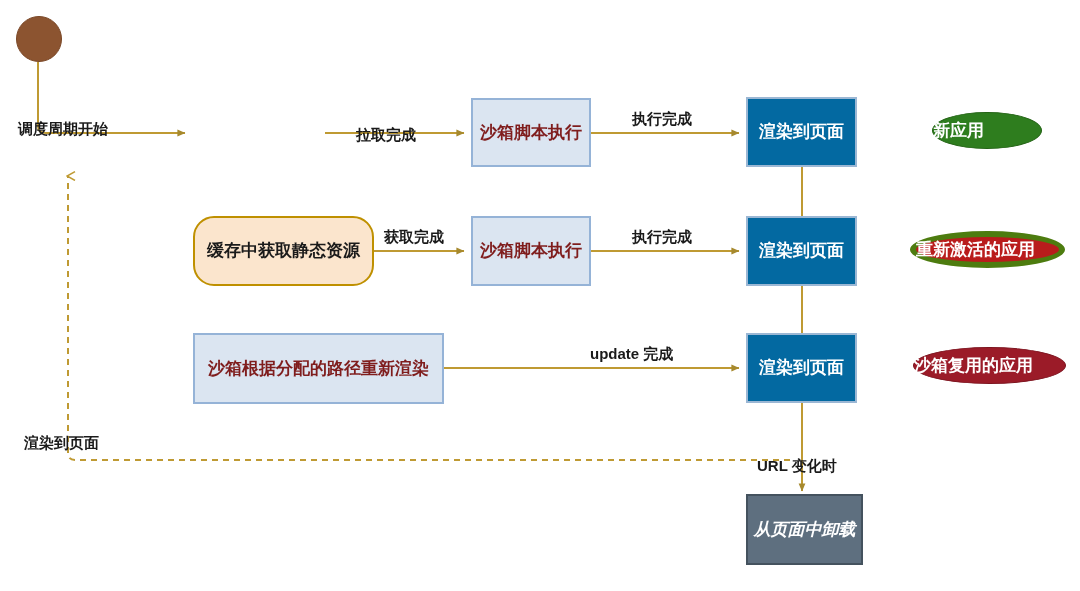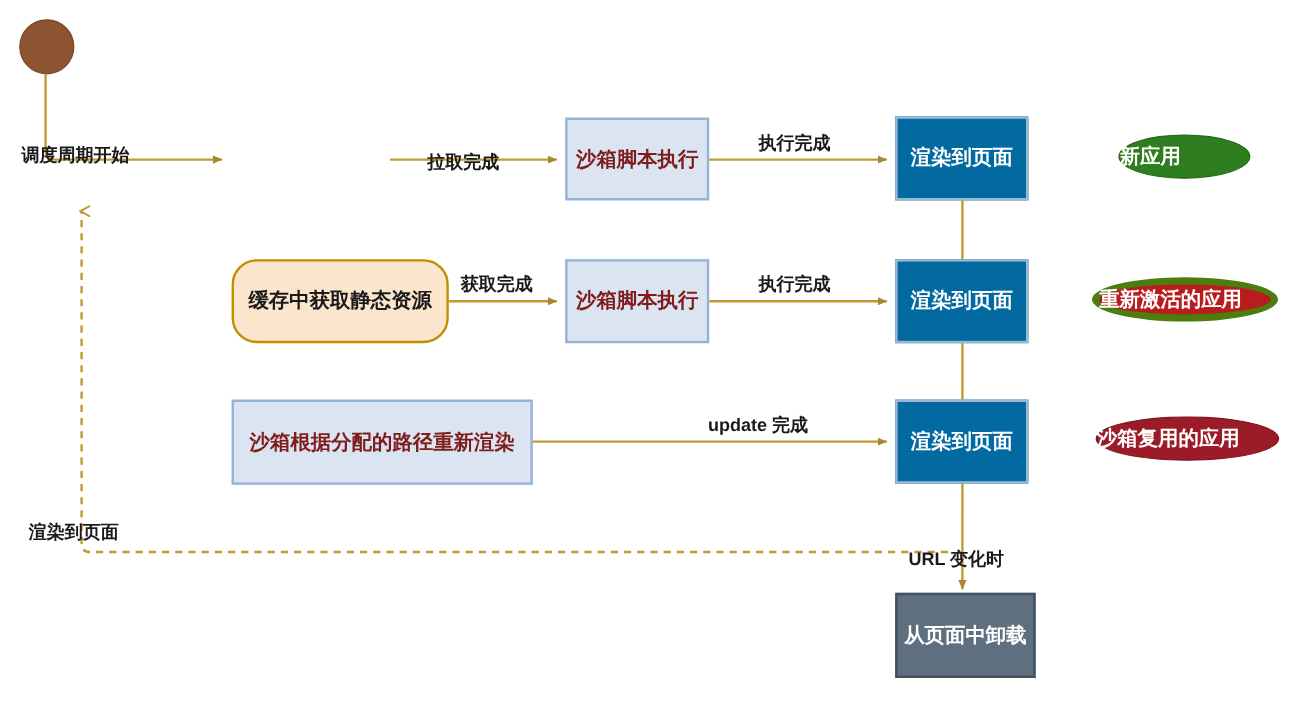--- a/index.html
+++ b/index.html
@@ -56,20 +56,21 @@
     color: #ffffff;
     font-size: 17px;
     font-weight: 700;
   }
   .node-gray {
     background: #5e6f7f;
     border: 2px solid #44525e;
     color: #ffffff;
     font-size: 17px;
     font-weight: 700;
+    font-style: italic;
   }
   .pill {
     position: absolute;
     box-sizing: border-box;
     border-radius: 50%;
     display: flex;
     align-items: center;
     justify-content: flex-start;
     color: #ffffff;
     font-size: 17px;

